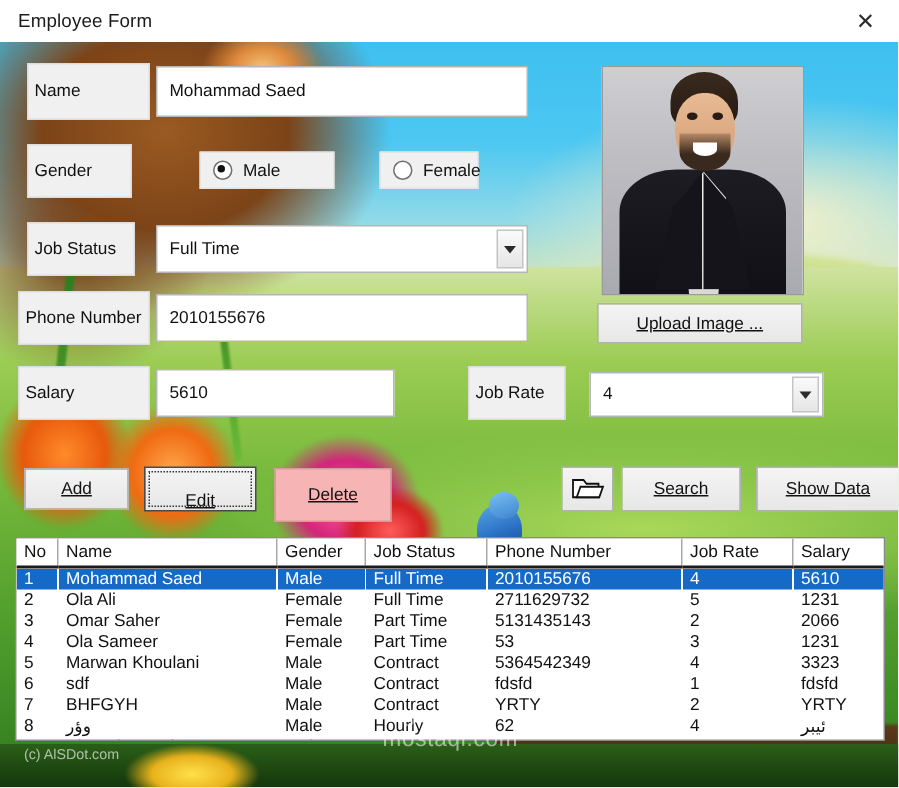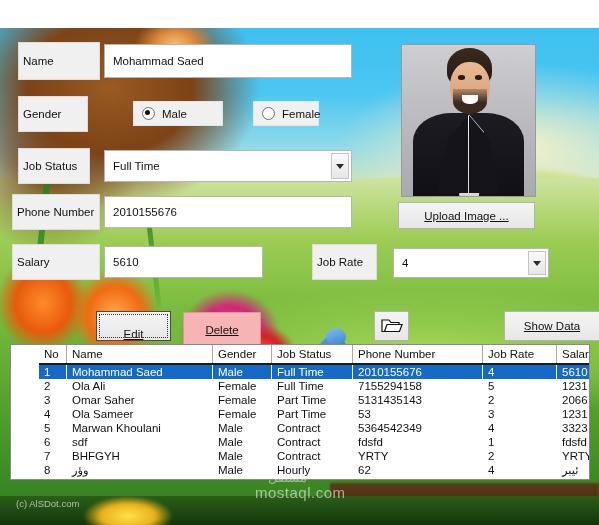--- a/index.html
+++ b/index.html
@@ -229,20 +229,24 @@
     position:absolute;left:4px;top:498px;font-size:9.5px;color:rgba(255,255,255,.62);
     pointer-events:none;
     margin-left:12px;
   }
 </style>
 </head>
 <body>
 
 <div class="window">
 
+  <div class="titlebar">
+    <div class="title-text">Employee Form</div>
+    <div class="close-btn">✕</div>
+  </div>
 
   <div class="scene">
     <div class="sky"></div>
     <div class="hill"></div>
     <div class="grass"></div>
     <div class="brownmass"></div>
     <div class="butterfly"></div>
     <div class="stem1"></div>
     <div class="stem2"></div>
     <div class="tulipA"></div>
@@ -303,39 +307,41 @@
     <div class="ph-hair"></div>
     <div class="ph-face"></div>
     <div class="ph-eyeL"></div>
     <div class="ph-eyeR"></div>
     <div class="ph-beard"></div>
     <div class="ph-smile"></div>
   </div>
 
   <div class="btn" style="left:398px;top:202px;width:137px;height:27px;">Upload Image ...</div>
 
+  <div class="btn" style="left:16px;top:312px;width:70px;height:28px;">Add</div>
 
   <div class="btn focused" style="left:96px;top:311px;width:75px;height:30px;align-items:flex-end;">
     <span class="inner"></span>
     <span>Edit</span>
   </div>
 
   <div class="btn danger" style="left:183px;top:312px;width:78px;height:36px;">Delete</div>
 
   <div class="btn" style="left:374px;top:311px;width:35px;height:30px;">
     <svg width="22" height="17" viewBox="0 0 22 17">
       <path d="M1 2 H8 L10 4.5 H18 V13.5 H1 Z" fill="#ffffff" stroke="#111" stroke-width="1.2"></path>
       <path d="M3.5 13.5 L6 6.5 H21 L18.5 13.5 Z" fill="#ffffff" stroke="#111" stroke-width="1.2"></path>
     </svg>
   </div>
 
+  <div class="btn" style="left:414px;top:311px;width:80px;height:30px;">Search</div>
 
   <div class="btn" style="left:504px;top:311px;width:96px;height:30px;text-align:center;">Show Data</div>
 
-  <div class="grid" style="left:10px;top:344px;width:580px;height:136px;padding-left:28px;">
+  <div class="grid" style="left:10px;top:358px;width:580px;height:136px;">
     <table class="dg">
       <thead>
         <tr>
           <th class="c-no">No</th>
           <th class="c-name">Name</th>
           <th class="c-gender">Gender</th>
           <th class="c-status">Job Status</th>
           <th class="c-phone">Phone Number</th>
           <th class="c-rate">Job Rate</th>
           <th class="c-salary">Salary</th>
@@ -349,21 +355,21 @@
             <td class="c-status">Full Time</td>
             <td class="c-phone">2010155676</td>
             <td class="c-rate">4</td>
             <td class="c-salary">5610</td>
           </tr>
           <tr>
             <td class="c-no">2</td>
             <td class="c-name">Ola Ali</td>
             <td class="c-gender">Female</td>
             <td class="c-status">Full Time</td>
-            <td class="c-phone">7155294158</td>
+            <td class="c-phone">2711629732</td>
             <td class="c-rate">5</td>
             <td class="c-salary">1231</td>
           </tr>
           <tr>
             <td class="c-no">3</td>
             <td class="c-name">Omar Saher</td>
             <td class="c-gender">Female</td>
             <td class="c-status">Part Time</td>
             <td class="c-phone">5131435143</td>
             <td class="c-rate">2</td>

